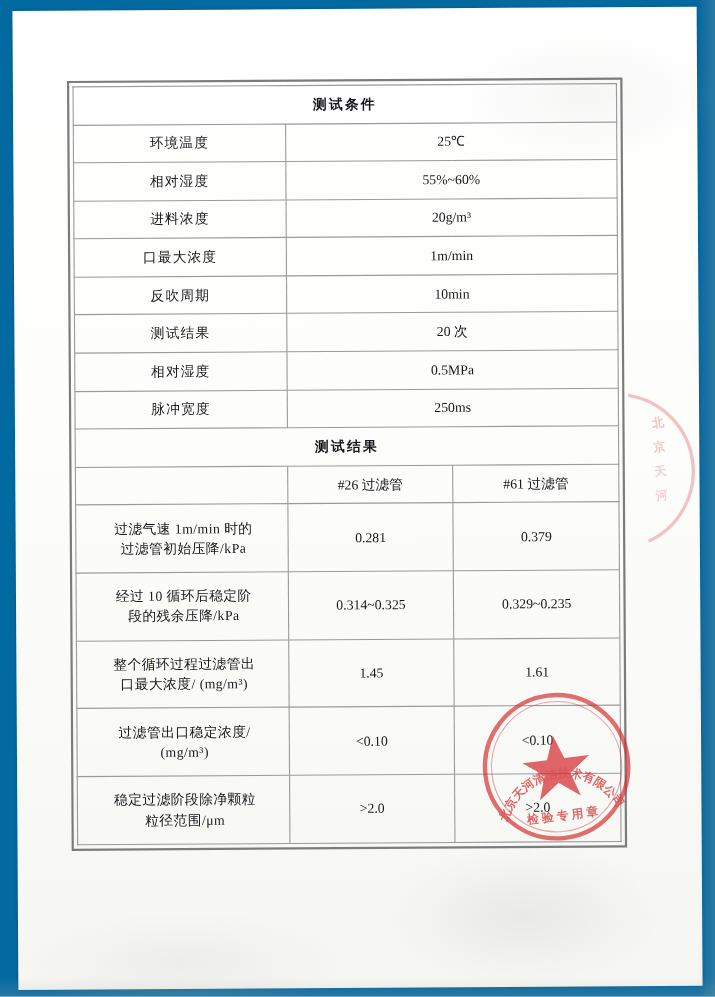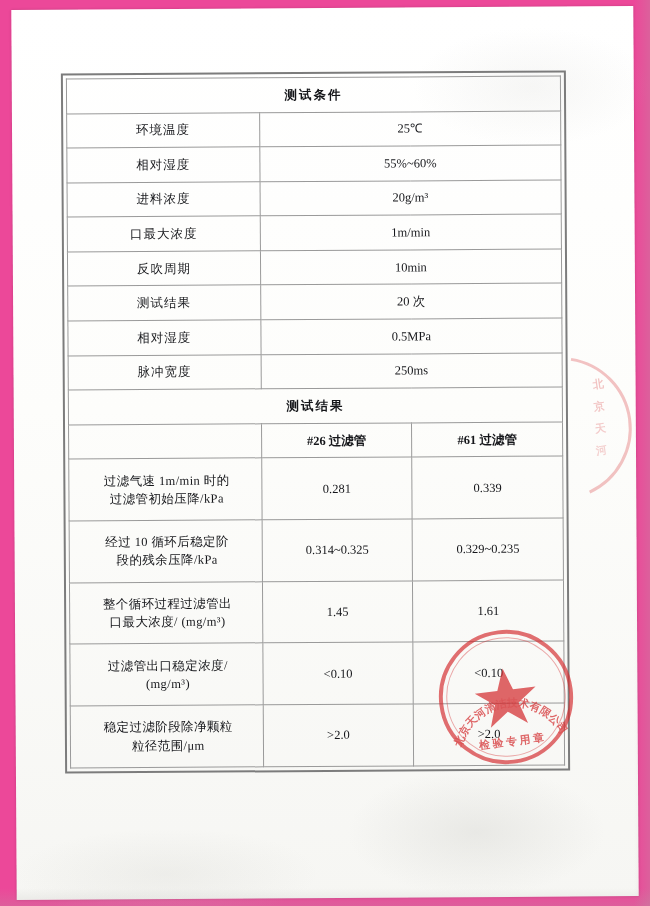--- a/index.html
+++ b/index.html
@@ -12,21 +12,21 @@
     background: #ffffff;
     font-family: "Liberation Serif", serif;
     overflow: hidden;
   }
 
   
   #page {
     position: relative;
     width: 650px;
     height: 906px;
-    background: #ec4899;
+    background: #0369a1;
     overflow: hidden;
   }
   #paper {
     position: absolute;
     left: 14px;
     top: 8px;
     width: 622px;
     height: 890px;
     background: linear-gradient(180deg,#ffffff 0%, #fdfdfb 45%, #f6f6f3 100%);
     box-shadow: 0 0 3px rgba(0,0,0,0.18);
@@ -79,21 +79,20 @@
     width: 48%;
     font-size: 12.8px;
     letter-spacing: 1px;
   }
   .cond-value {
     font-size: 12.3px;
   }
   .res-head td {
     font-size: 12.6px;
     padding: 9px 0;
-    font-weight: bold;
   }
   .res-label {
     text-align: left;
     padding-left: 9px !important;
     padding-right: 6px !important;
     font-size: 12.4px;
     line-height: 2.0;
     letter-spacing: 0.4px;
   }
   .res-val {
@@ -212,21 +211,21 @@
           <td>#26 过滤管</td>
           <td>#61 过滤管</td>
         </tr>
 
         <tr>
           <td class="res-label">
             <div>过滤气速 1m/min 时的</div>
             <div>过滤管初始压降/kPa</div>
           </td>
           <td class="res-val">0.281</td>
-          <td class="res-val">0.339</td>
+          <td class="res-val">0.379</td>
         </tr>
         <tr>
           <td class="res-label">
             <div>经过 10 循环后稳定阶</div>
             <div>段的残余压降/kPa</div>
           </td>
           <td class="res-val">0.314~0.325</td>
           <td class="res-val">0.329~0.235</td>
         </tr>
         <tr>

